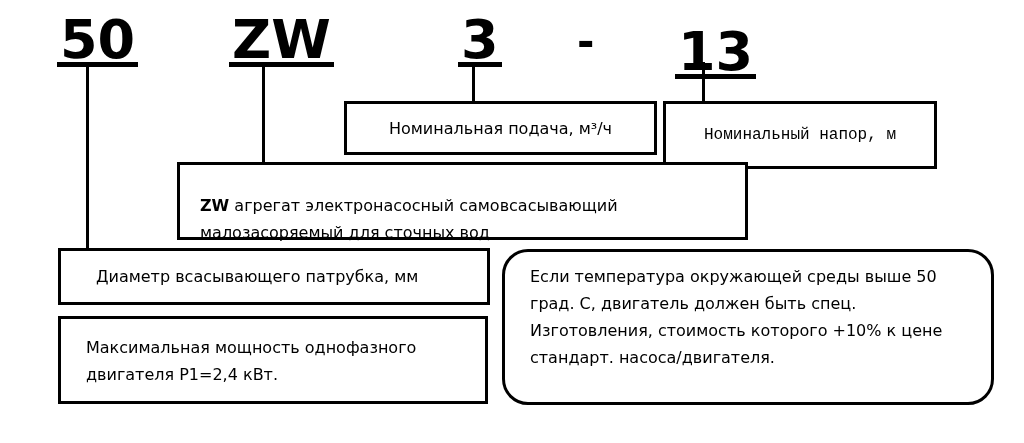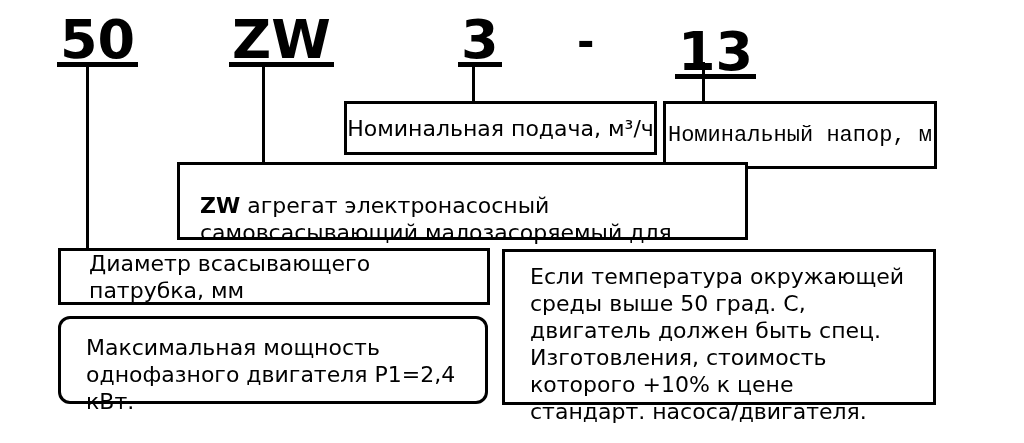--- a/index.html
+++ b/index.html
@@ -32,21 +32,21 @@
   }
   .vline {
     position: absolute;
     width: 3px;
     background: #000;
   }
   .box {
     position: absolute;
     border: 3px solid #000;
     background: #fff;
-    font-size: 22px;
+    font-size: 16px;
     line-height: 27px;
   }
   .box.center {
     display: flex;
     align-items: center;
     justify-content: center;
     text-align: center;
   }
   .box.vcenter {
     display: flex;
@@ -62,23 +62,23 @@
   #code-head   { left: 675px; top: 18px; margin-top: 12px; }
 
   #line-size   { left: 86px;  top: 62px; height: 186px; }
   #line-series { left: 262px; top: 62px; height: 100px; }
   #line-flow   { left: 472px; top: 62px; height: 39px; }
   #line-head   { left: 702px; top: 62px; height: 39px; }
 
   #box-flow     { left: 344px; top: 101px; width: 313px; height: 54px; }
   #box-head     { left: 663px; top: 101px; width: 274px; height: 68px; font-family: Liberation Mono, monospace; }
   #box-series   { left: 177px; top: 162px; width: 571px; height: 78px; padding: 27px 20px 0 20px; }
-  #box-diameter { left: 58px;  top: 248px; width: 432px; height: 57px; padding-left: 28px; }
-  #box-power    { left: 58px;  top: 316px; width: 430px; height: 88px; padding: 15px 15px 0 25px; border-radius: 12px; }
-  #box-temp     { left: 502px; top: 249px; width: 434px; height: 156px; padding: 11px 25px 0 25px; }
+  #box-diameter { left: 58px;  top: 248px; width: 432px; height: 57px; padding-left: 35px; }
+  #box-power    { left: 58px;  top: 316px; width: 430px; height: 88px; padding: 15px 15px 0 25px; }
+  #box-temp     { left: 502px; top: 249px; width: 492px; height: 156px; padding: 11px 25px 0 25px; border-radius: 26px; }
 </style>
 </head>
 <body>
 
 <div class="canvas">
 
   <div class="code" id="code-size">50</div>
   <div class="code" id="code-series">ZW</div>
   <div class="code" id="code-flow">3</div>
   <div class="dash" id="code-sep">-</div>

